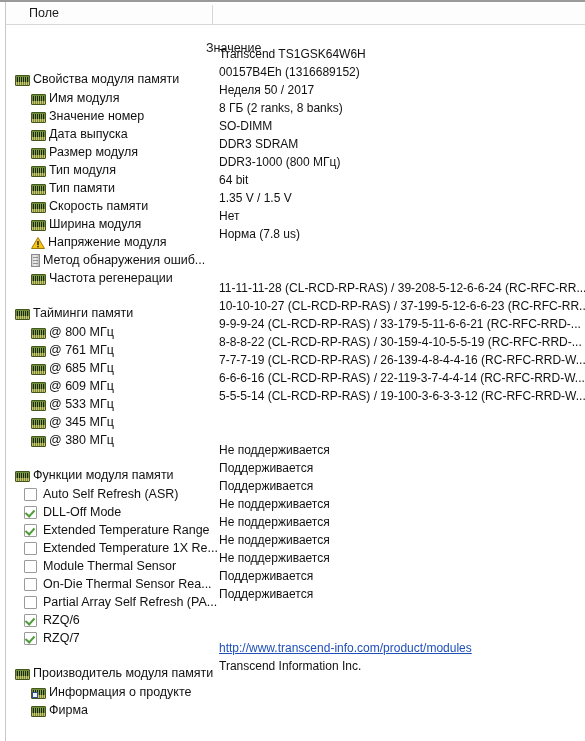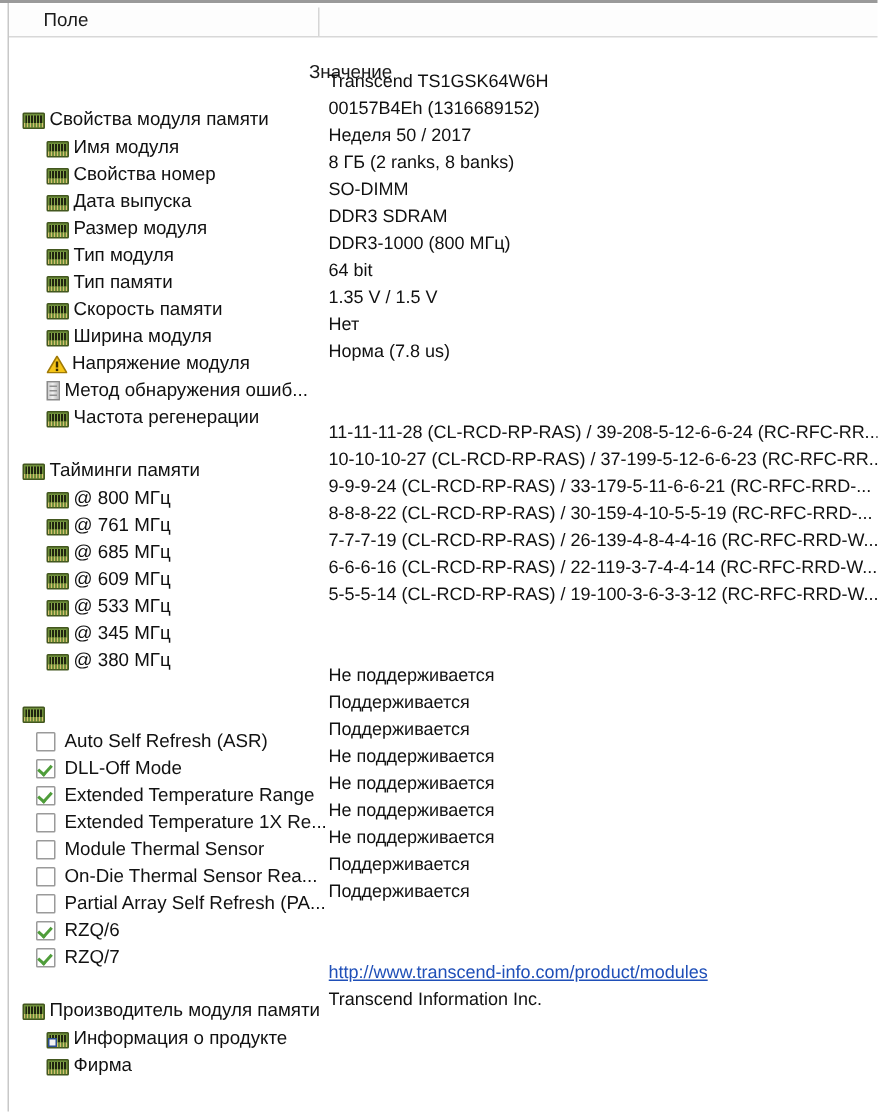--- a/index.html
+++ b/index.html
@@ -234,21 +234,21 @@
 
   <div id="tree-body">
       <div class="tree-row group lvl0">
         <div class="label-cell"><span class="ico ico-dimm"></span><span class="txt">Свойства модуля памяти</span></div>
       </div>
       <div class="tree-row lvl1">
         <div class="label-cell"><span class="ico ico-dimm"></span><span class="txt">Имя модуля</span></div>
         <div class="value-cell">Transcend TS1GSK64W6H</div>
       </div>
       <div class="tree-row lvl1">
-        <div class="label-cell"><span class="ico ico-dimm"></span><span class="txt">Свойства номер</span></div>
+        <div class="label-cell"><span class="ico ico-dimm"></span><span class="txt">Значение номер</span></div>
         <div class="value-cell">00157B4Eh (1316689152)</div>
       </div>
       <div class="tree-row lvl1">
         <div class="label-cell"><span class="ico ico-dimm"></span><span class="txt">Дата выпуска</span></div>
         <div class="value-cell">Неделя 50 / 2017</div>
       </div>
       <div class="tree-row lvl1">
         <div class="label-cell"><span class="ico ico-dimm"></span><span class="txt">Размер модуля</span></div>
         <div class="value-cell">8 ГБ (2 ranks, 8 banks)</div>
       </div>
@@ -311,21 +311,21 @@
       <div class="tree-row lvl1">
         <div class="label-cell"><span class="ico ico-dimm"></span><span class="txt">@ 345 МГц</span></div>
         <div class="value-cell">6-6-6-16  (CL-RCD-RP-RAS) / 22-119-3-7-4-4-14  (RC-RFC-RRD-W...</div>
       </div>
       <div class="tree-row lvl1">
         <div class="label-cell"><span class="ico ico-dimm"></span><span class="txt">@ 380 МГц</span></div>
         <div class="value-cell">5-5-5-14  (CL-RCD-RP-RAS) / 19-100-3-6-3-3-12  (RC-RFC-RRD-W...</div>
       </div>
       <div class="spacer-row"></div>
       <div class="tree-row group lvl0">
-        <div class="label-cell"><span class="ico ico-dimm"></span></div>
+        <div class="label-cell"><span class="ico ico-dimm"></span><span class="txt">Функции модуля памяти</span></div>
       </div>
       <div class="tree-row lvl1 cbrow">
         <div class="label-cell"><span class="ico ico-check"></span><span class="txt">Auto Self Refresh (ASR)</span></div>
         <div class="value-cell">Не поддерживается</div>
       </div>
       <div class="tree-row lvl1 cbrow">
         <div class="label-cell"><span class="ico ico-check checked"></span><span class="txt">DLL-Off Mode</span></div>
         <div class="value-cell">Поддерживается</div>
       </div>
       <div class="tree-row lvl1 cbrow">

